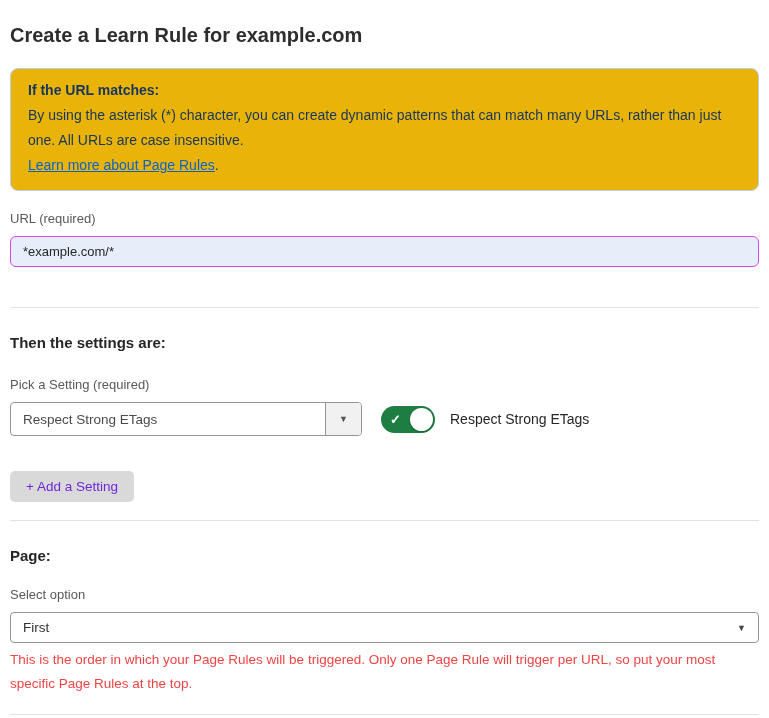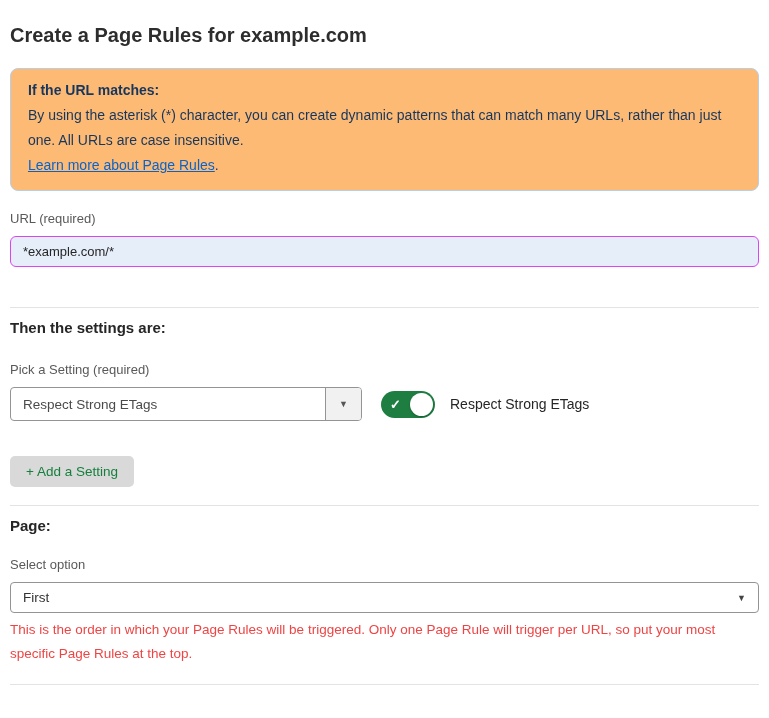--- a/index.html
+++ b/index.html
@@ -15,21 +15,21 @@
 
   .page-title {
     font-size: 20px;
     font-weight: 700;
     color: #2d2d2d;
     line-height: 27px;
   }
 
   .info-box {
     margin-top: 19px;
-    background: #fdba74;
+    background: #eab308;
     border: 1px solid #b5cfe9;
     border-radius: 8px;
     padding: 9px 9px 12px 17px;
     color: #17365d;
     font-size: 14px;
     line-height: 25px;
   }
   .info-box .info-heading { font-weight: 700; }
   .info-box a.info-link {
     color: #0a63c9;
@@ -65,21 +65,21 @@
     margin: 0;
   }
   .divider-1 { margin-top: 40px; }
   .divider-2 { margin-top: 18px; }
   .divider-3 { margin-top: 18px; }
 
   .section-heading {
     font-size: 15px;
     font-weight: 700;
     color: #262626;
-    margin-top: 10px;
+    margin-top: 25px;
     line-height: 20px;
   }
 
   .picker-label { margin-top: 24px; }
 
   .setting-row {
     margin-top: 9px;
     display: flex;
     align-items: center;
   }
@@ -150,21 +150,21 @@
   .toggle-label {
     margin-left: 15px;
     font-size: 14px;
     color: #262626;
   }
 
   .add-setting-btn {
     margin-top: 35px;
     display: inline-block;
     background: #d9d9d9;
-    color: #15803d;
+    color: #6d28d9;
     font-size: 13.5px;
     font-family: "Liberation Sans", sans-serif;
     border: none;
     border-radius: 5px;
     padding: 8px 16px;
     cursor: pointer;
   }
 
   .order-select-label { margin-top: 21px; }
 
@@ -199,21 +199,21 @@
     font-size: 13.5px;
     line-height: 24px;
     color: #ef4444;
   }
 </style>
 </head>
 <body>
 
 <div class="container">
 
-  <h1 class="page-title">Create a Page Rules for example.com</h1>
+  <h1 class="page-title">Create a Learn Rule for example.com</h1>
 
   <div class="info-box">
     <div class="info-heading">If the URL matches:</div>
     <div class="info-body">By using the asterisk (*) character, you can create dynamic patterns that can match many URLs, rather than just one. All URLs are case insensitive.</div>
     <div class="info-link-line">
       <a class="info-link">Learn more about Page Rules</a><span>.</span>
     </div>
   </div>
 
   <div class="field-label url-label">URL (required)</div>

